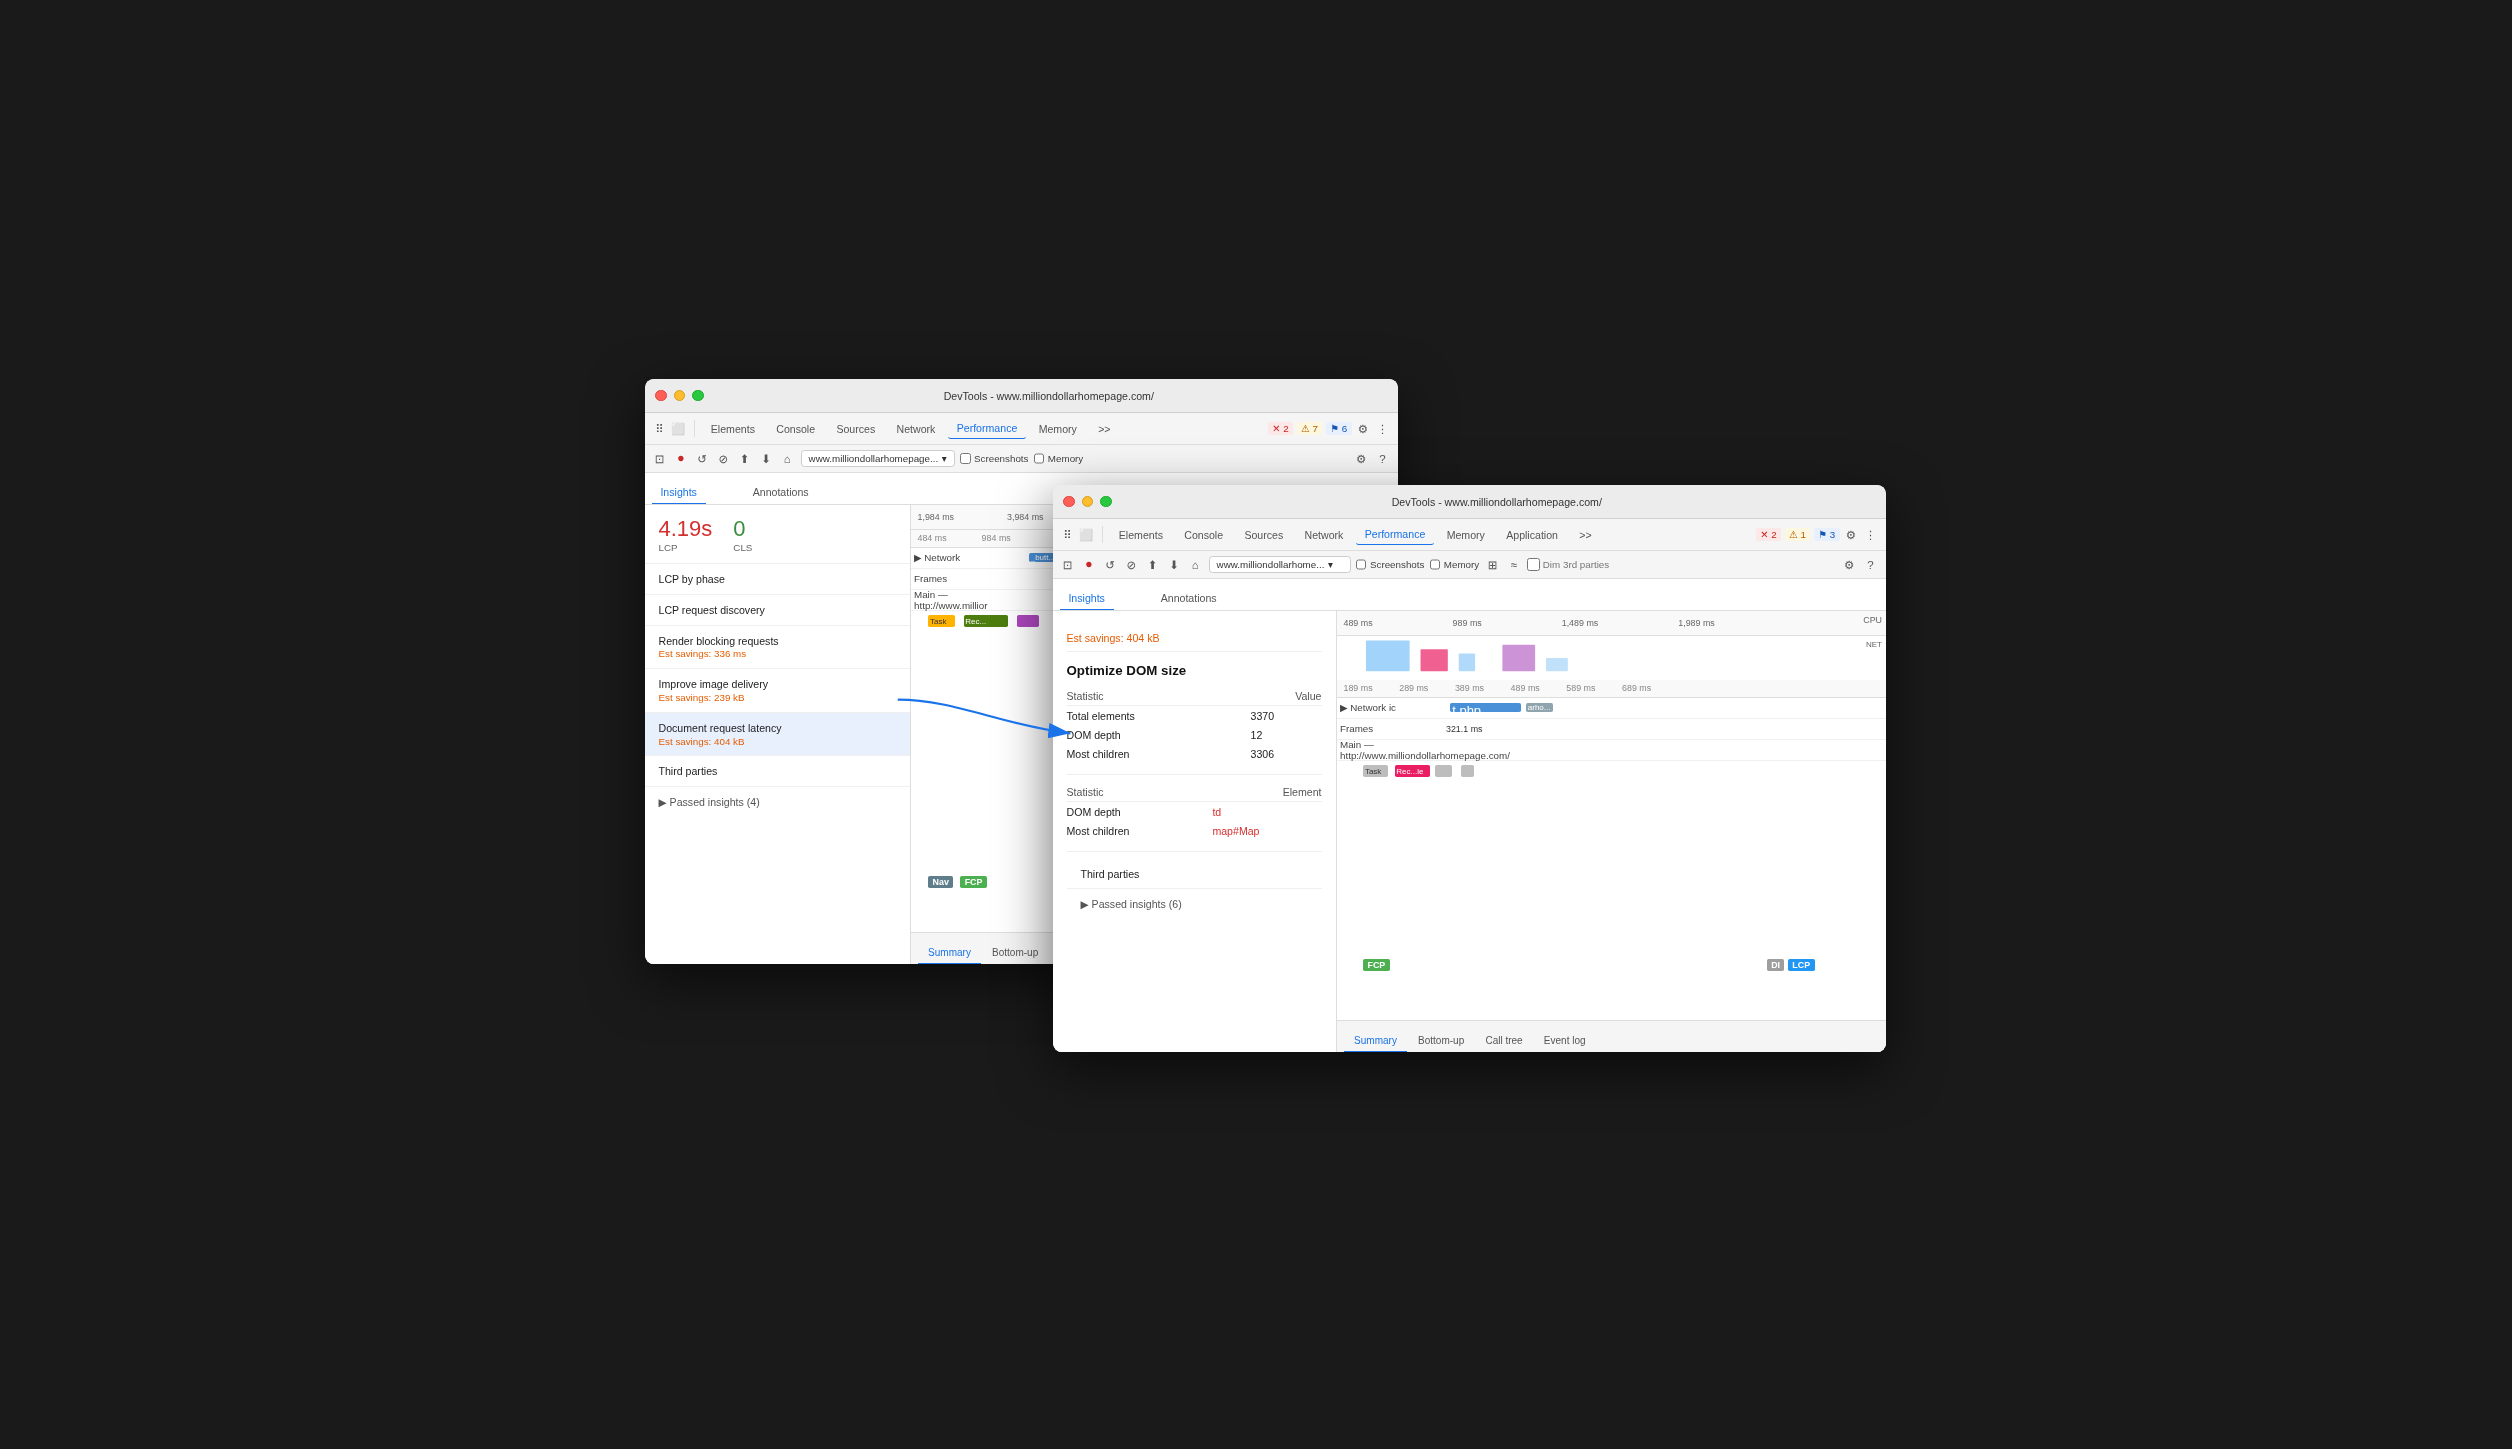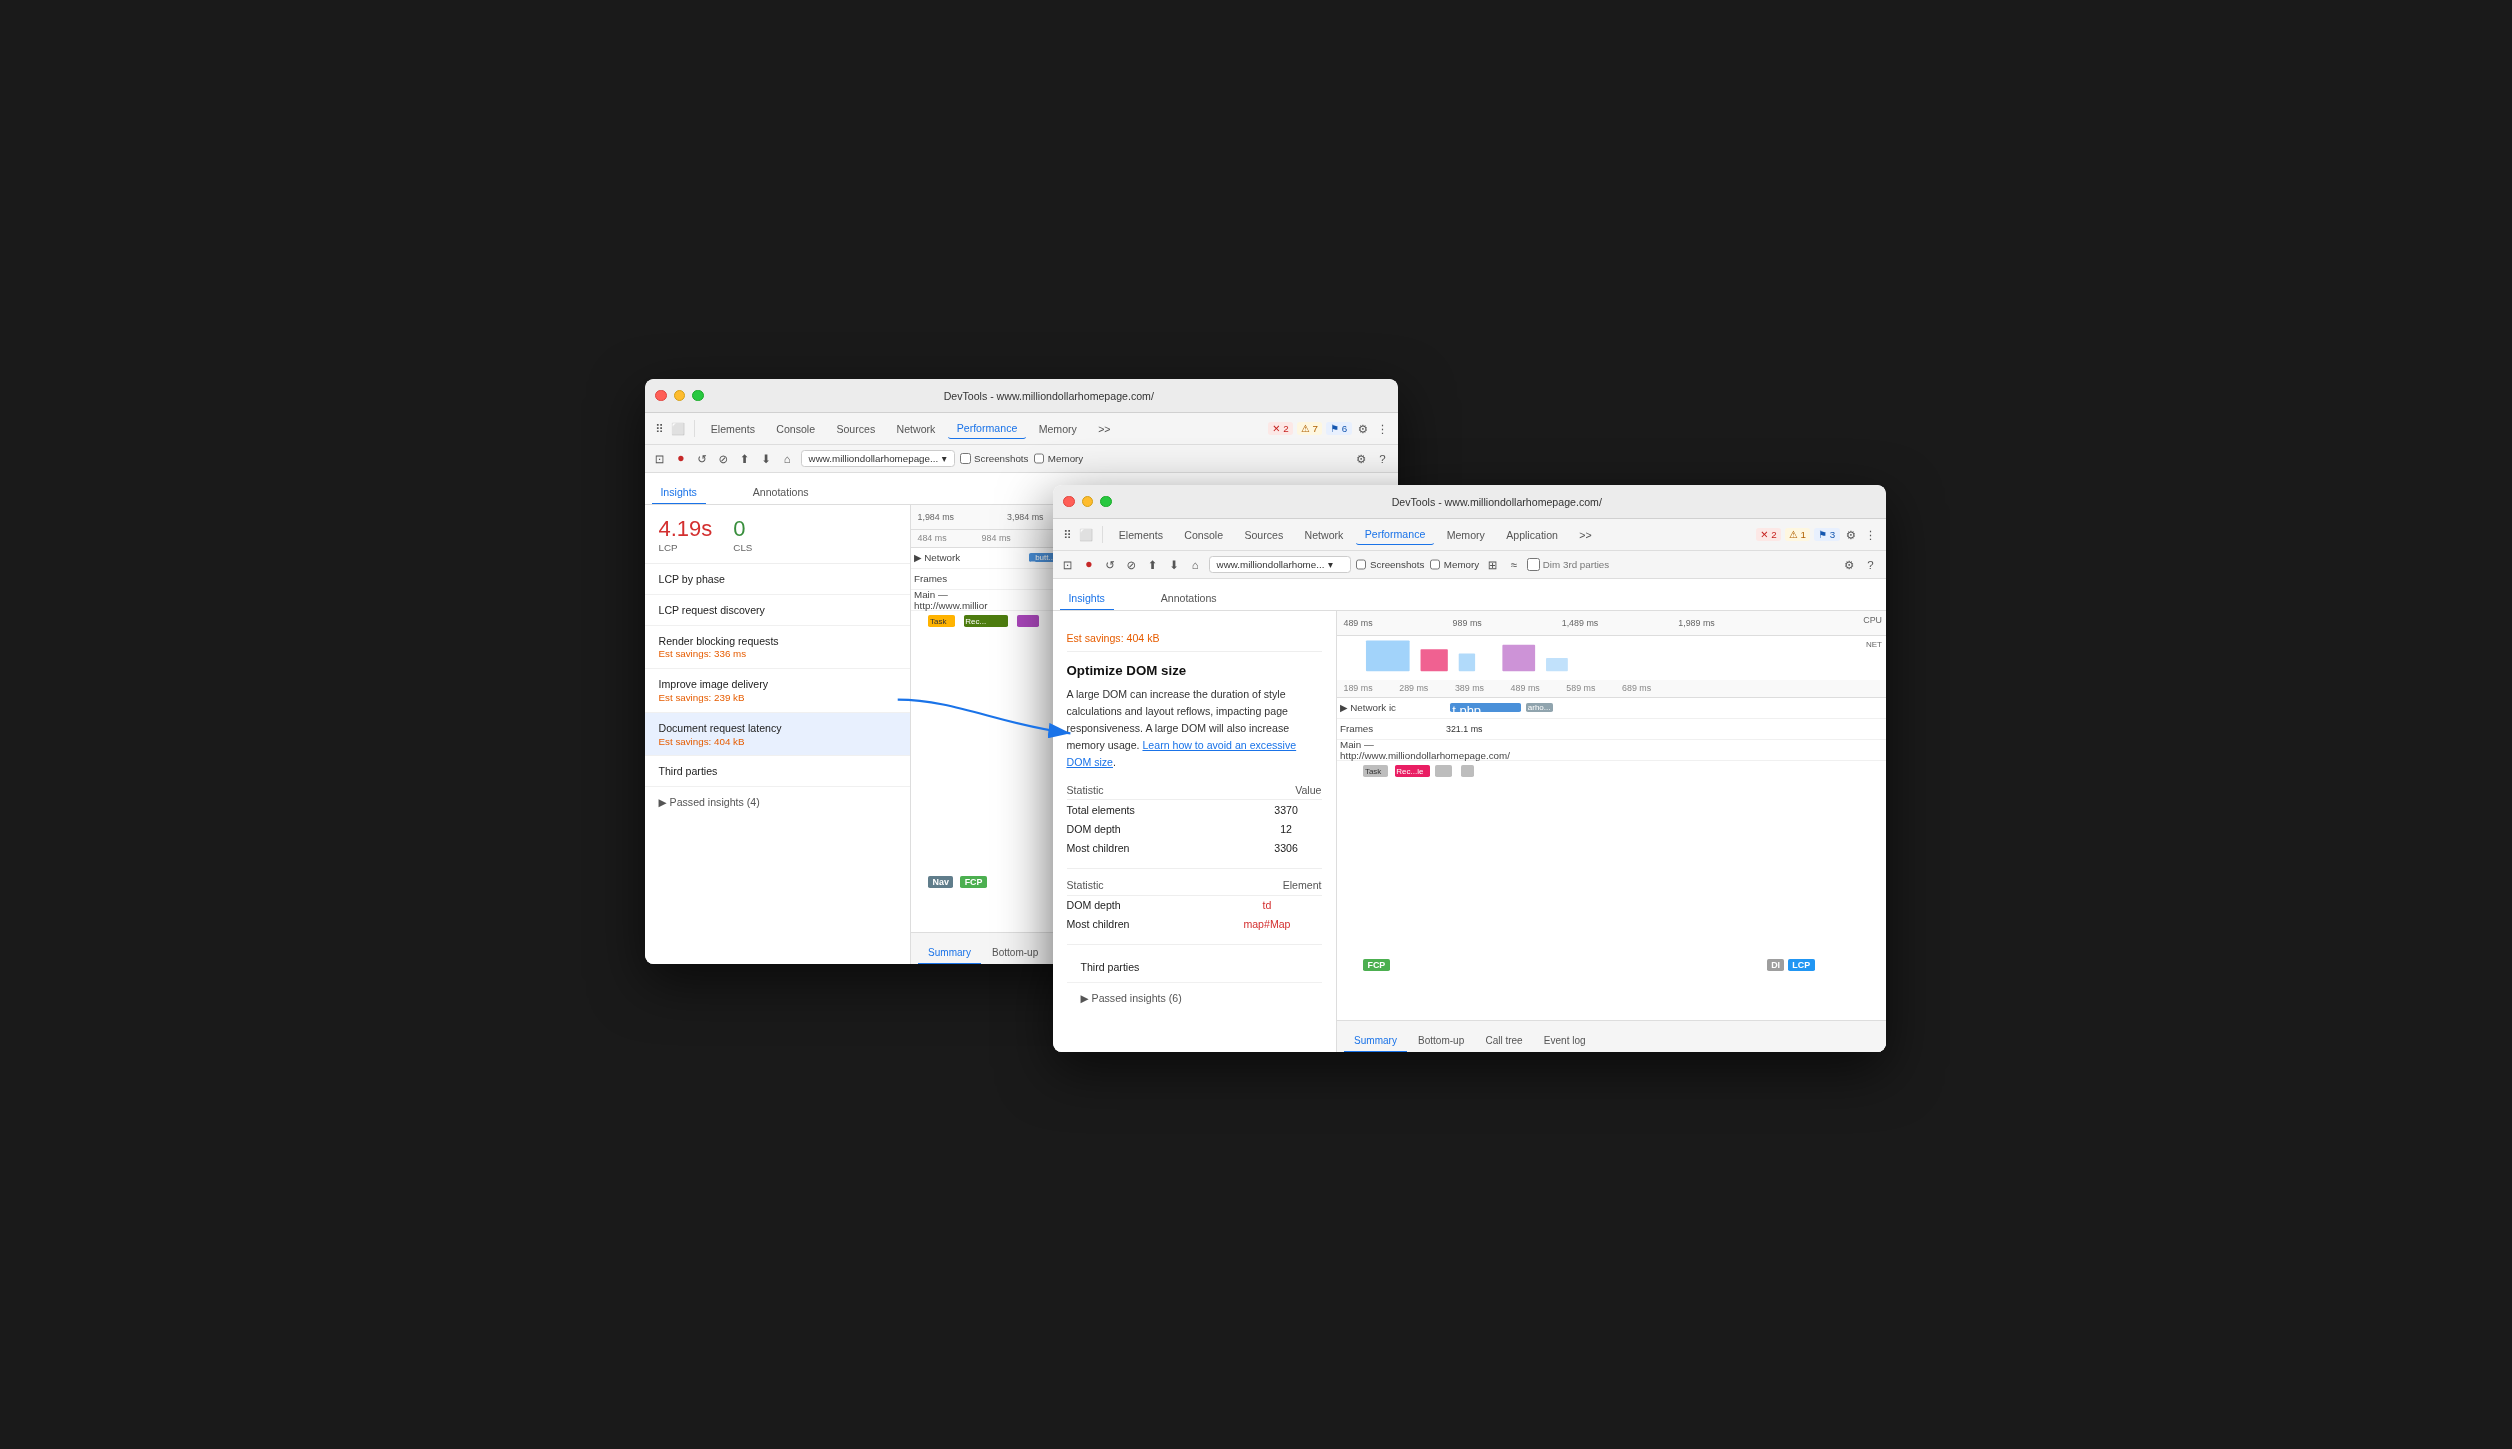--- a/index.html
+++ b/index.html
@@ -334,21 +334,21 @@
 
     .stats-table th:last-child { text-align: right; }
 
     .stats-table td {
       font-size: 10.6px;
       color: #222;
       padding: 3.5px 0;
     }
 
     .stats-table td:last-child {
-      text-align: center;
+      text-align: left;
       color: #222;
       margin-top: 8px;
     }
 
     .stats-table td.red { color: #d32f2f; }
 
     .section-divider {
       border: none;
       border-top: 0.9px solid #eee;
       margin: 7px 0;
@@ -665,24 +665,20 @@
 
         <div style="padding:14px;">
 
           <div style="padding:7px 0; border-bottom:0.9px solid #eee; font-size:10.6px; color:#777; margin-bottom:10.6px;">
             <div style="font-weight:500; color:#222;"></div>
             <div style="color:#e65c00;">Est savings: 404 kB</div>
           </div>
 
           <div class="optimize-title">Optimize DOM size</div>
 
-          <div class="optimize-desc">
-            A large DOM can increase the duration of style calculations and layout reflows, impacting page responsiveness. A large DOM will also increase memory usage.
-            <span class="optimize-link">Learn how to avoid an excessive DOM size</span>.
-          </div>
 
           <table class="stats-table">
             <thead>
               <tr>
                 <th>Statistic</th>
                 <th>Value</th>
               </tr>
             </thead>
             <tbody>
               <tr>

